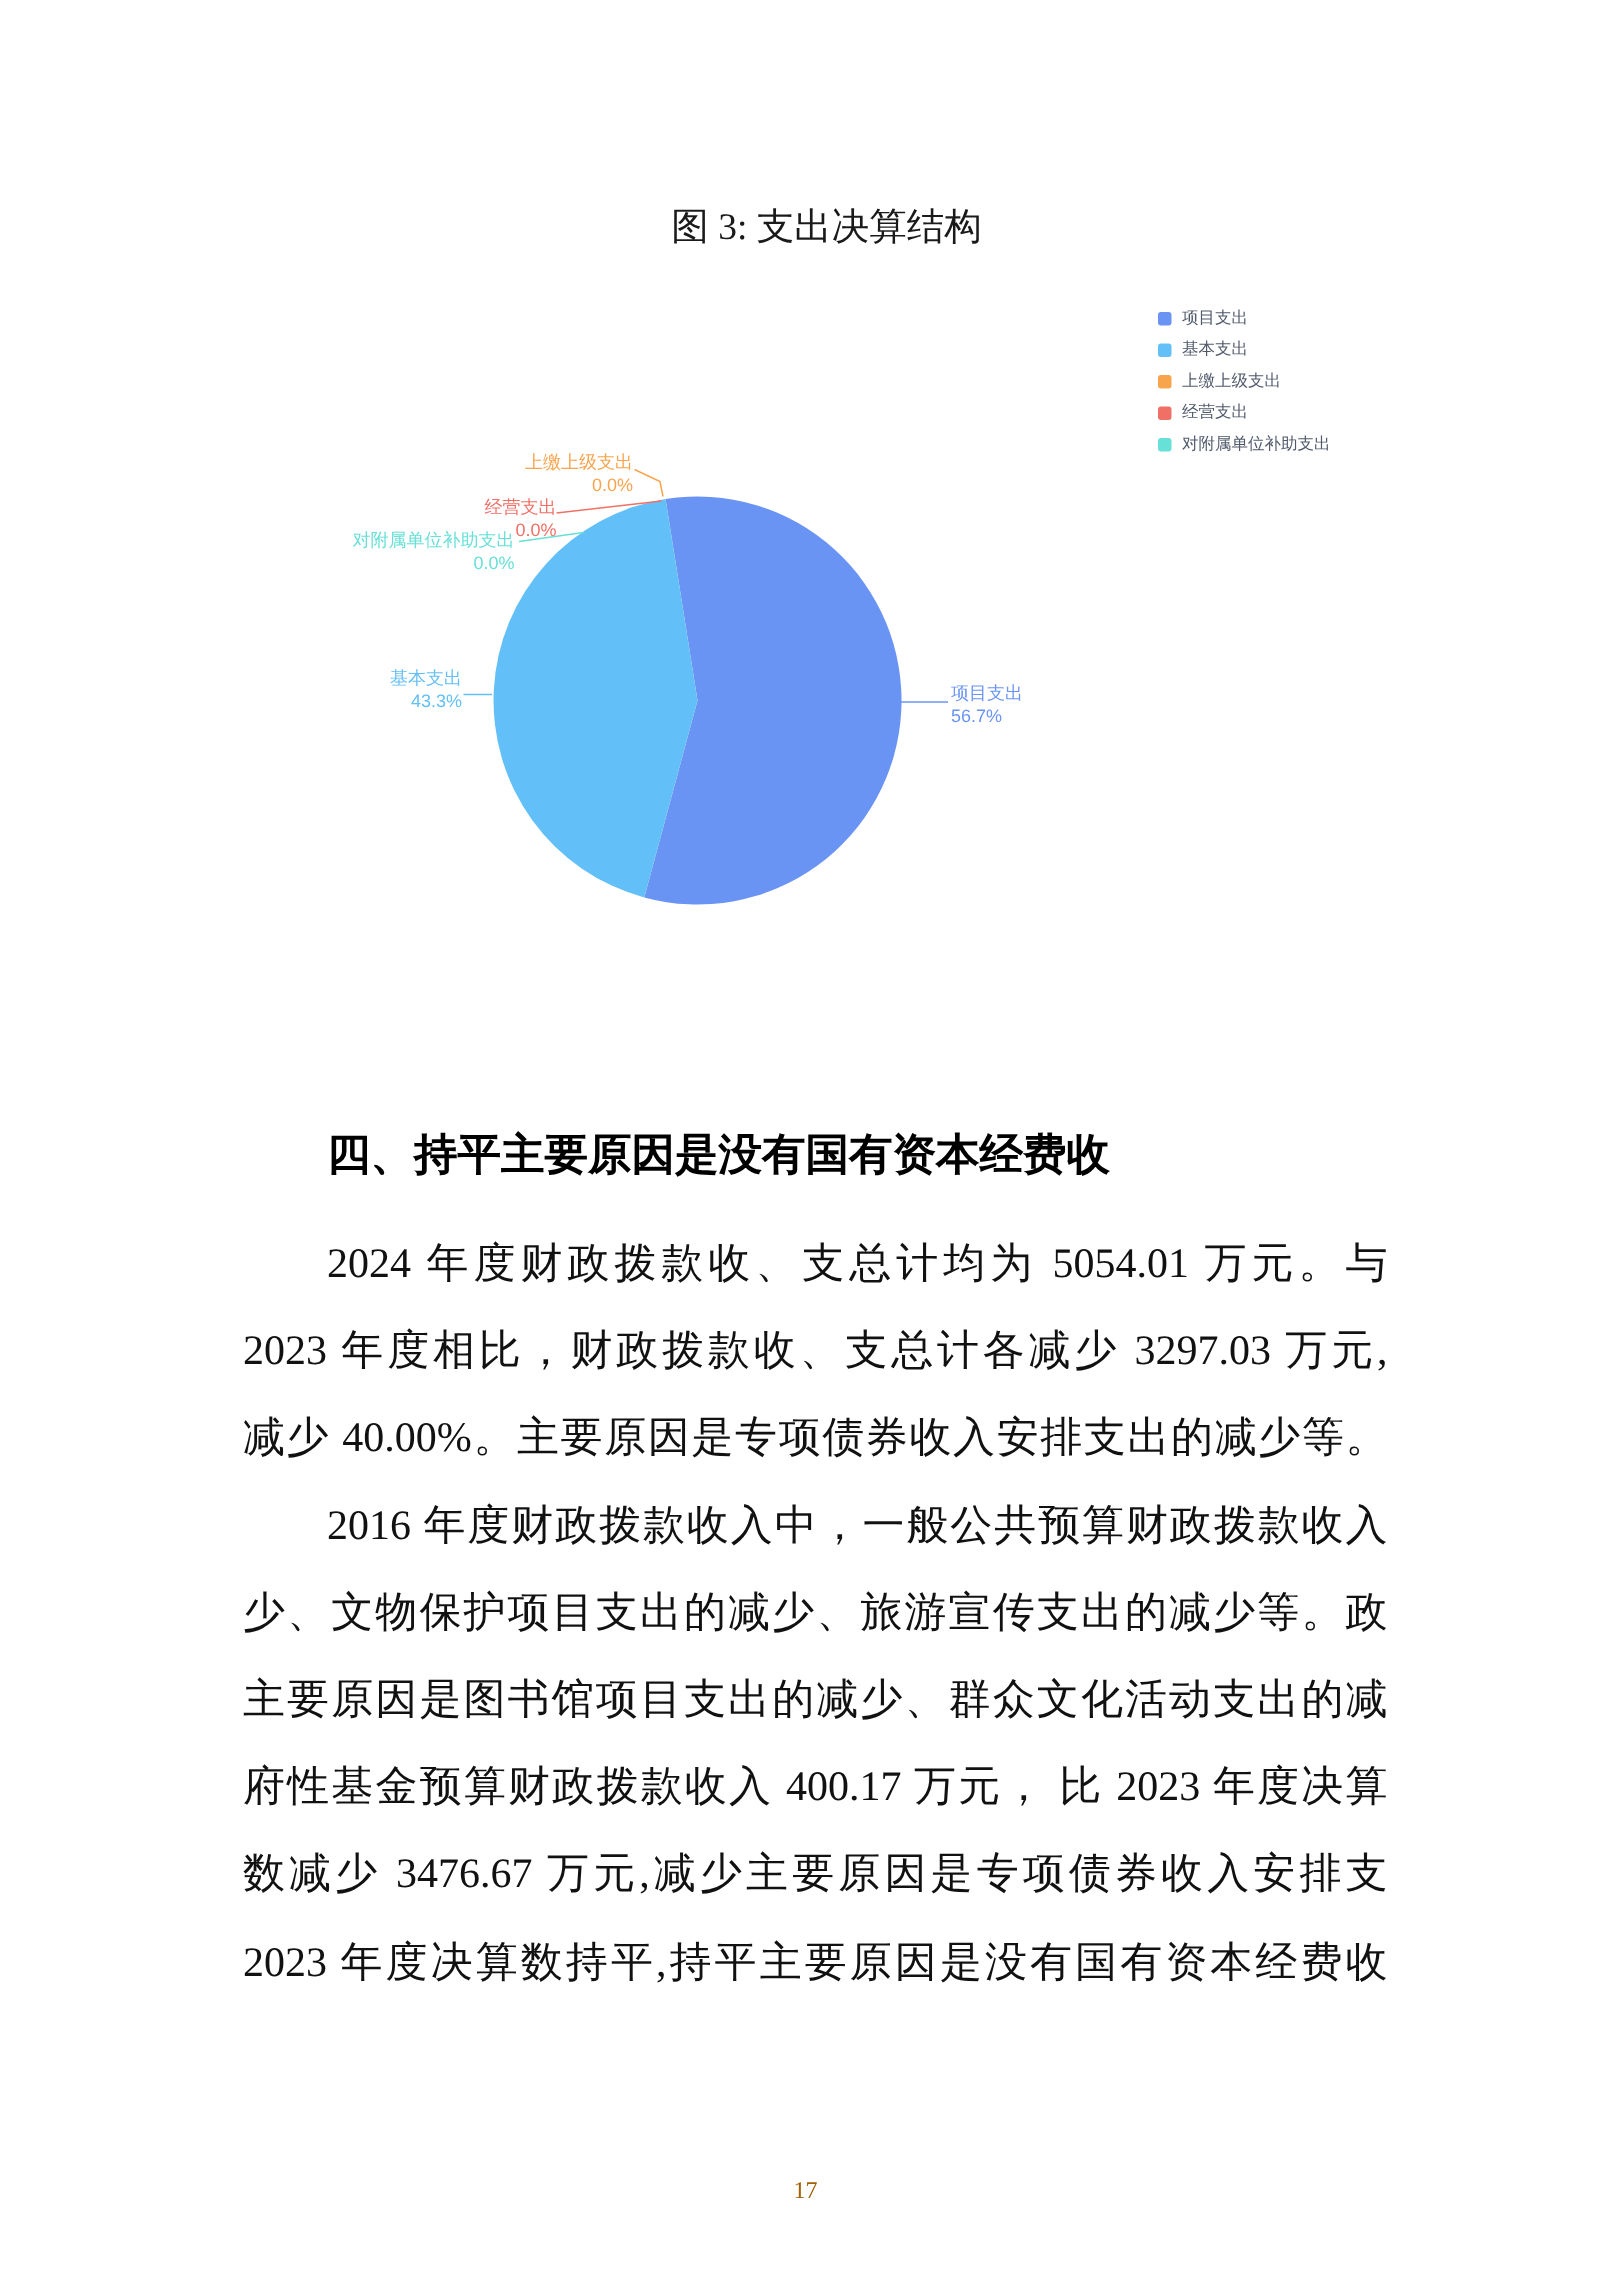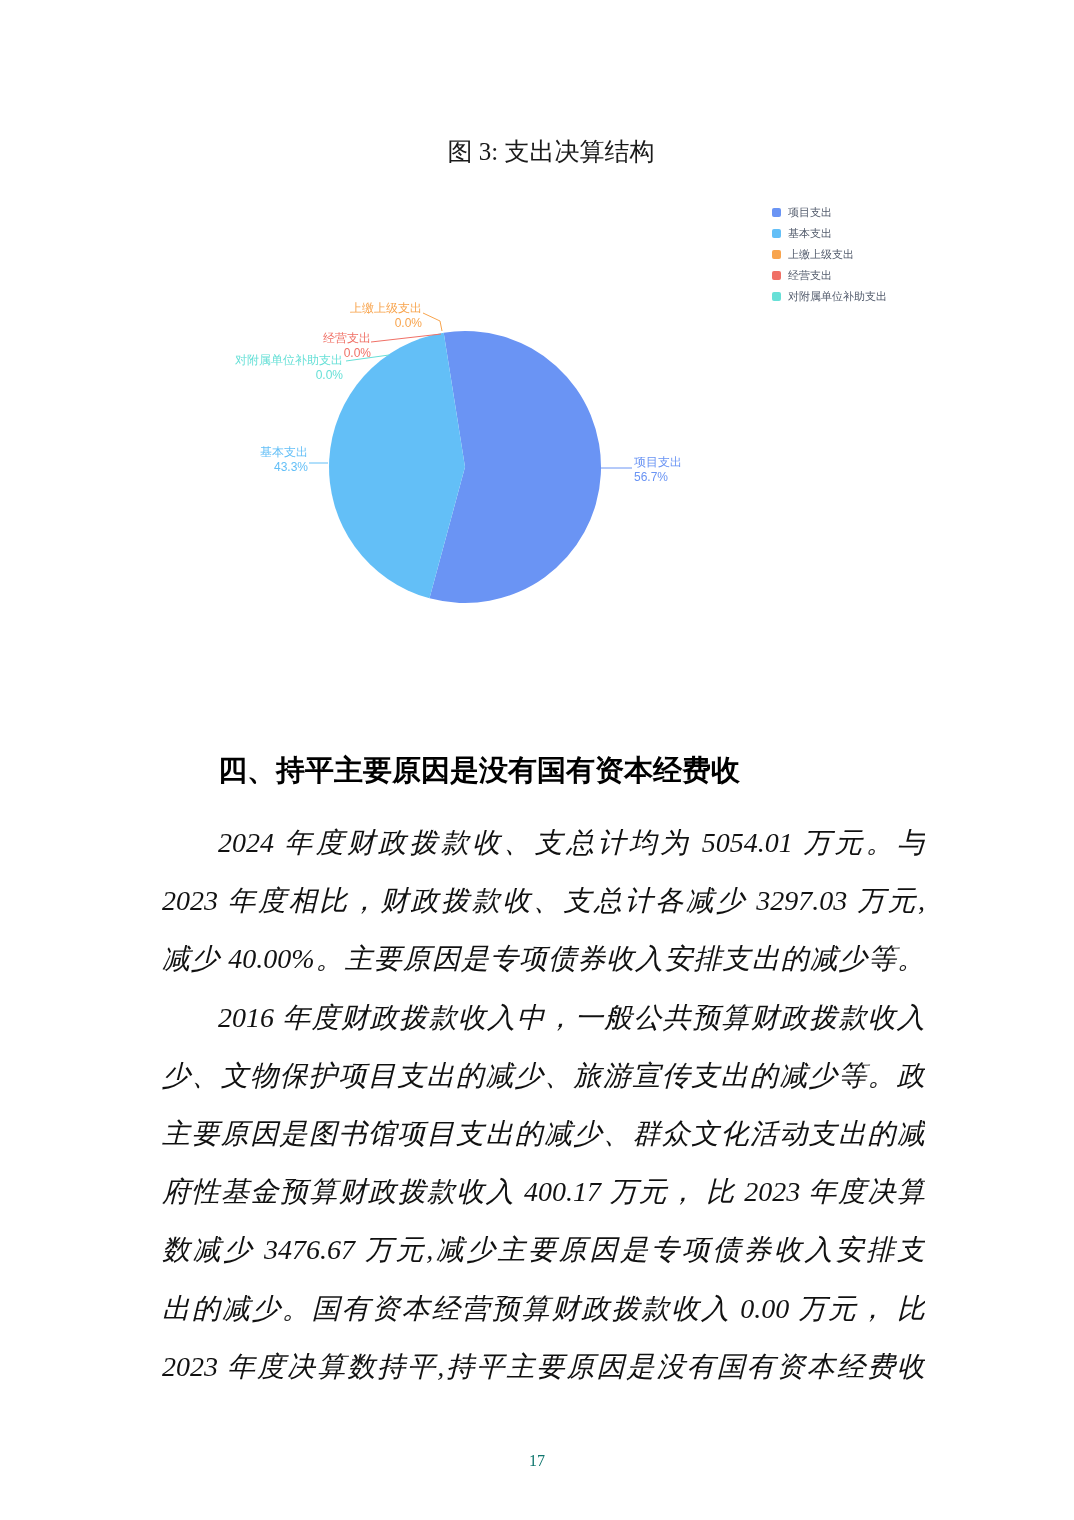--- a/index.html
+++ b/index.html
@@ -34,26 +34,25 @@
     font:bold 29px/1.3 "Liberation Sans","DejaVu Sans",sans-serif;
     color:#000; text-indent:56px; white-space:nowrap;
   }
   .body-text {
     position:absolute; left:162px; top:814px; width:763px;
     font:28px/58.2px "Liberation Serif","DejaVu Serif",serif; color:#111;
   }
   .body-line {
     height:58.2px; text-align:justify; text-align-last:justify;
     overflow:hidden;
-    font-style:italic;
   }
   .body-line.indent { text-indent:56px; }
   .page-number {
     position:absolute; top:1452px; left:0; right:0; text-align:center;
-    font:16px "Liberation Serif","DejaVu Serif",serif; color:#0f766e;
+    font:16px "Liberation Serif","DejaVu Serif",serif; color:#a16207;
   }
 </style>
 </head>
 <body>
 
 <div class="page">
 
   <div class="figure-title">图 3: 支出决算结构</div>
 
   <svg id="chart-svg" width="1074" height="520" viewBox="0 0 1074 520">
@@ -118,19 +117,18 @@
 
   <div class="body-text">
       <div class="body-line indent">2024 年度财政拨款收、支总计均为 5054.01 万元。与</div>
       <div class="body-line">2023 年度相比，财政拨款收、支总计各减少 3297.03 万元,</div>
       <div class="body-line">减少 40.00%。主要原因是专项债券收入安排支出的减少等。</div>
       <div class="body-line indent">2016 年度财政拨款收入中，一般公共预算财政拨款收入</div>
       <div class="body-line">少、文物保护项目支出的减少、旅游宣传支出的减少等。政</div>
       <div class="body-line">主要原因是图书馆项目支出的减少、群众文化活动支出的减</div>
       <div class="body-line">府性基金预算财政拨款收入 400.17 万元， 比 2023 年度决算</div>
       <div class="body-line">数减少 3476.67 万元,减少主要原因是专项债券收入安排支</div>
-      <div class="body-line">出的减少。国有资本经营预算财政拨款收入 0.00 万元， 比</div>
       <div class="body-line">2023 年度决算数持平,持平主要原因是没有国有资本经费收</div>
     </div>
 
   <div class="page-number">17</div>
 
 </div>
 
 </body></html>

